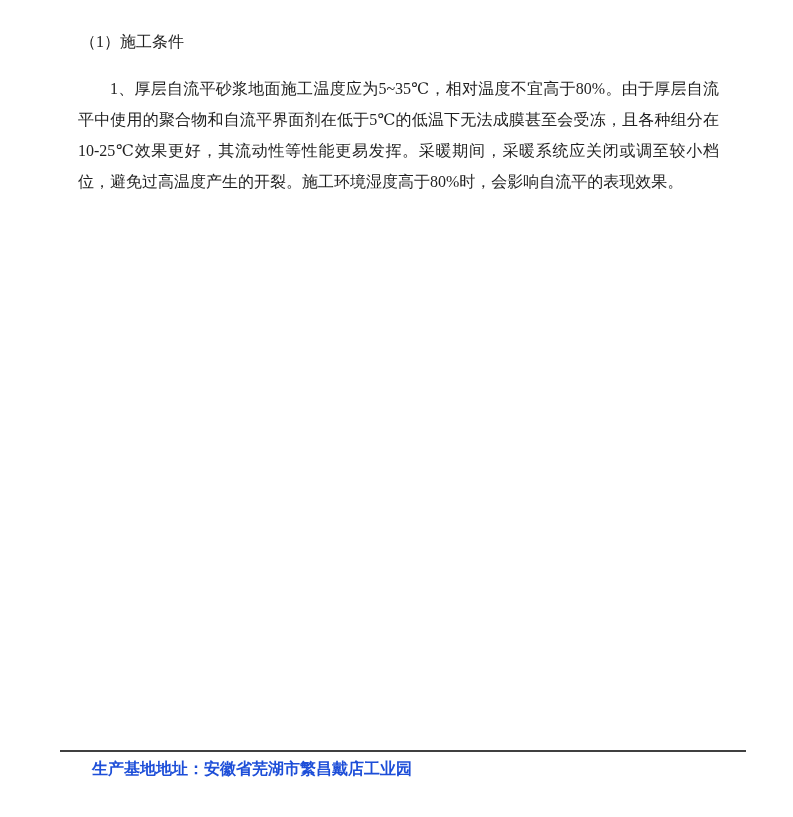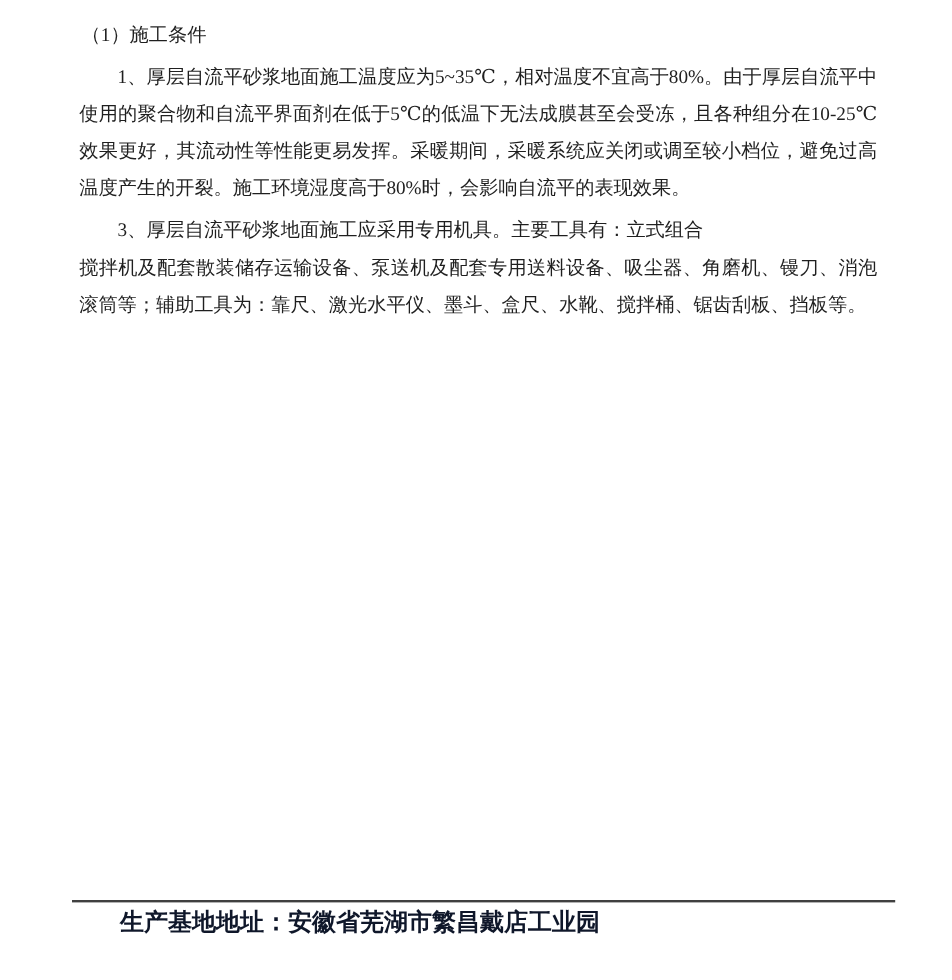--- a/index.html
+++ b/index.html
@@ -11,48 +11,47 @@
     overflow: hidden;
     font-family: "Liberation Serif", "DejaVu Serif", serif;
     color: #1f1f1f;
   }
   .content {
     padding: 10px 58px 0 62px;
     font-size: 16px;
     line-height: 31px;
     text-align: justify;
   }
-  .content p { margin: 4px; }
+  .content p { margin: 16px; }
   .para-indent { text-indent: 2em; }
   .heading { text-indent: 2px; }
   .sp-4 { margin-top: 4px; }
   .sp-5 { margin-top: 5px; }
   .sp-7 { margin-top: 7px; }
   .footer {
     position: absolute;
     left: 60px;
     top: 750px;
     width: 686px;
     border-top: 2px solid #404040;
     padding-top: 5px;
   }
   .footer-text {
     display: block;
     padding-left: 2em;
-    color: #0f172a;
+    color: #1d4ed8;
     font-family: "Liberation Sans", "DejaVu Sans", sans-serif;
     font-weight: bold;
-    font-size: 20px;
+    font-size: 16px;
     line-height: 24px;
   }
 </style>
 </head>
 <body>
 
 <div class="content">
   <p class="heading">（1）施工条件</p>
   <p class="para-indent">1、厚层自流平砂浆地面施工温度应为5~35℃，相对温度不宜高于80%。由于厚层自流平中使用的聚合物和自流平界面剂在低于5℃的低温下无法成膜甚至会受冻，且各种组分在10-25℃效果更好，其流动性等性能更易发挥。采暖期间，采暖系统应关闭或调至较小档位，避免过高温度产生的开裂。施工环境湿度高于80%时，会影响自流平的表现效果。</p>
-  <p><span class="para-indent" style="display:inline;"></span><span style="margin-left:2em;">3、厚层自流平砂浆地面施工应采用专用机具。主要工具有：立式组合</span><br><span>搅拌机及配套散装储存运输设备、泵送机及配套专用送料设备、吸尘器、角磨机、镘刀、消泡滚筒等；辅助工具为：靠尺、激光水平仪、墨斗、盒尺、水靴、搅拌桶、锯齿刮板、挡板等。</span></p>
 </div>
 
 <div class="footer">
   <span class="footer-text">生产基地地址：安徽省芜湖市繁昌戴店工业园</span>
 </div>
 
 </body></html>

